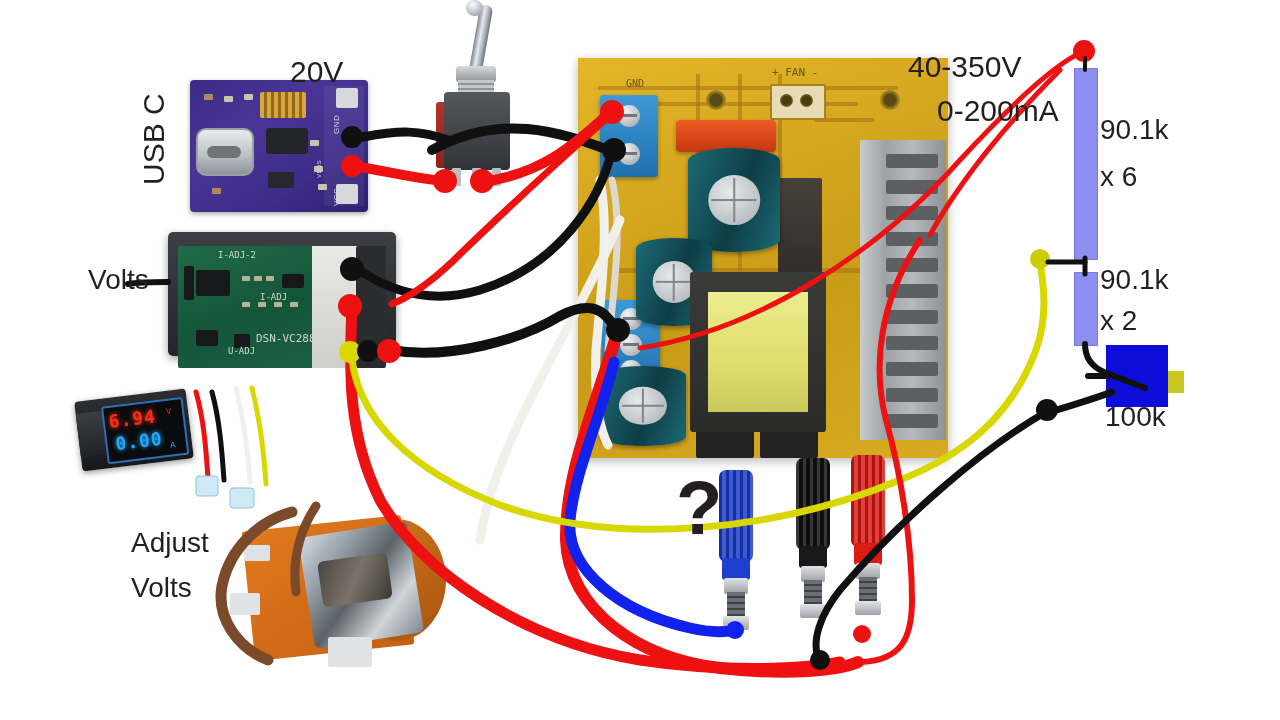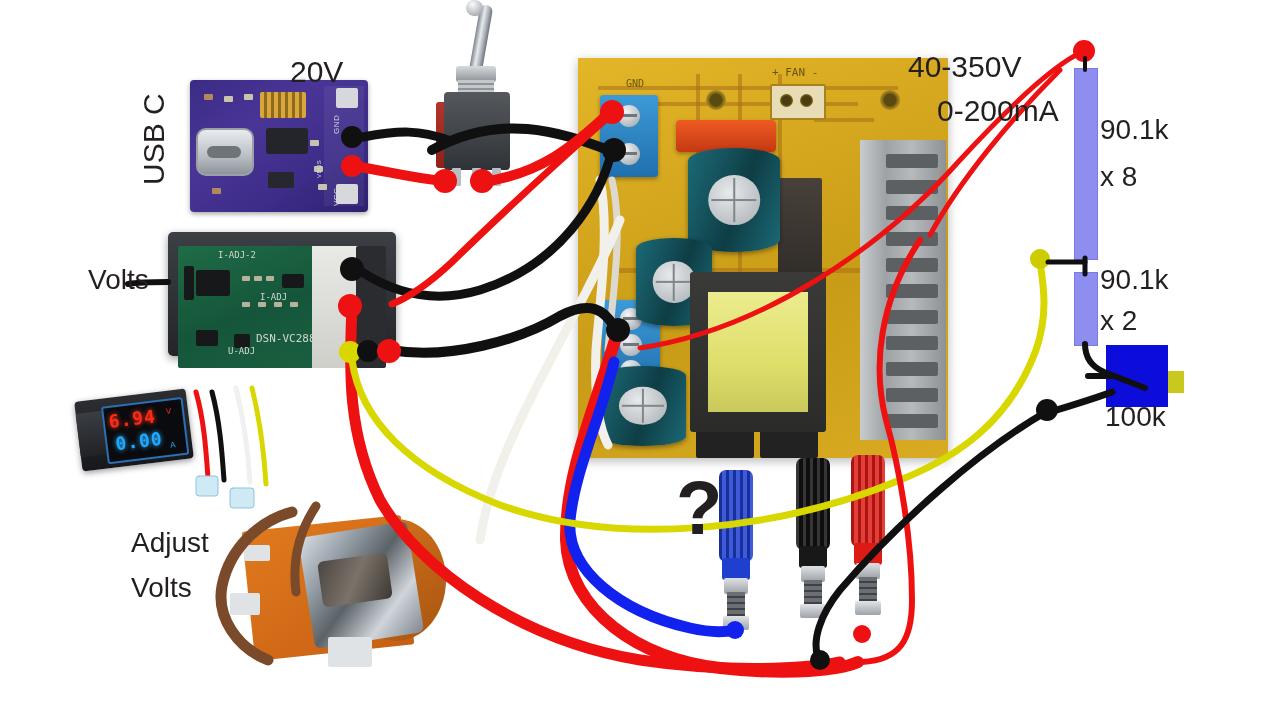--- a/index.html
+++ b/index.html
@@ -417,21 +417,21 @@
 
   <div class="lbl lbl-28" style="left:88px;top:266px;">Volts</div>
 
   <div class="lbl lbl-28" style="left:131px;top:529px;">Adjust</div>
   <div class="lbl lbl-28" style="left:131px;top:574px;">Volts</div>
 
   <div class="lbl lbl-30" style="left:908px;top:52px;">40-350V</div>
   <div class="lbl lbl-30" style="left:908px;top:96px;margin-left:29px;">0-200mA</div>
 
   <div class="lbl lbl-28" style="left:1100px;top:116px;">90.1k</div>
-  <div class="lbl lbl-28" style="left:1100px;top:163px;">x 8</div>
+  <div class="lbl lbl-28" style="left:1100px;top:163px;">x 6</div>
 
   <div class="lbl lbl-28" style="left:1100px;top:266px;">90.1k</div>
   <div class="lbl lbl-28" style="left:1100px;top:307px;">x 2</div>
 
   <div class="lbl lbl-28" style="left:1105px;top:403px;">100k</div>
 
   <div class="lbl" style="left:676px;top:470px;font-size:76px;font-weight:bold;">?</div>
 
 </div>
 

